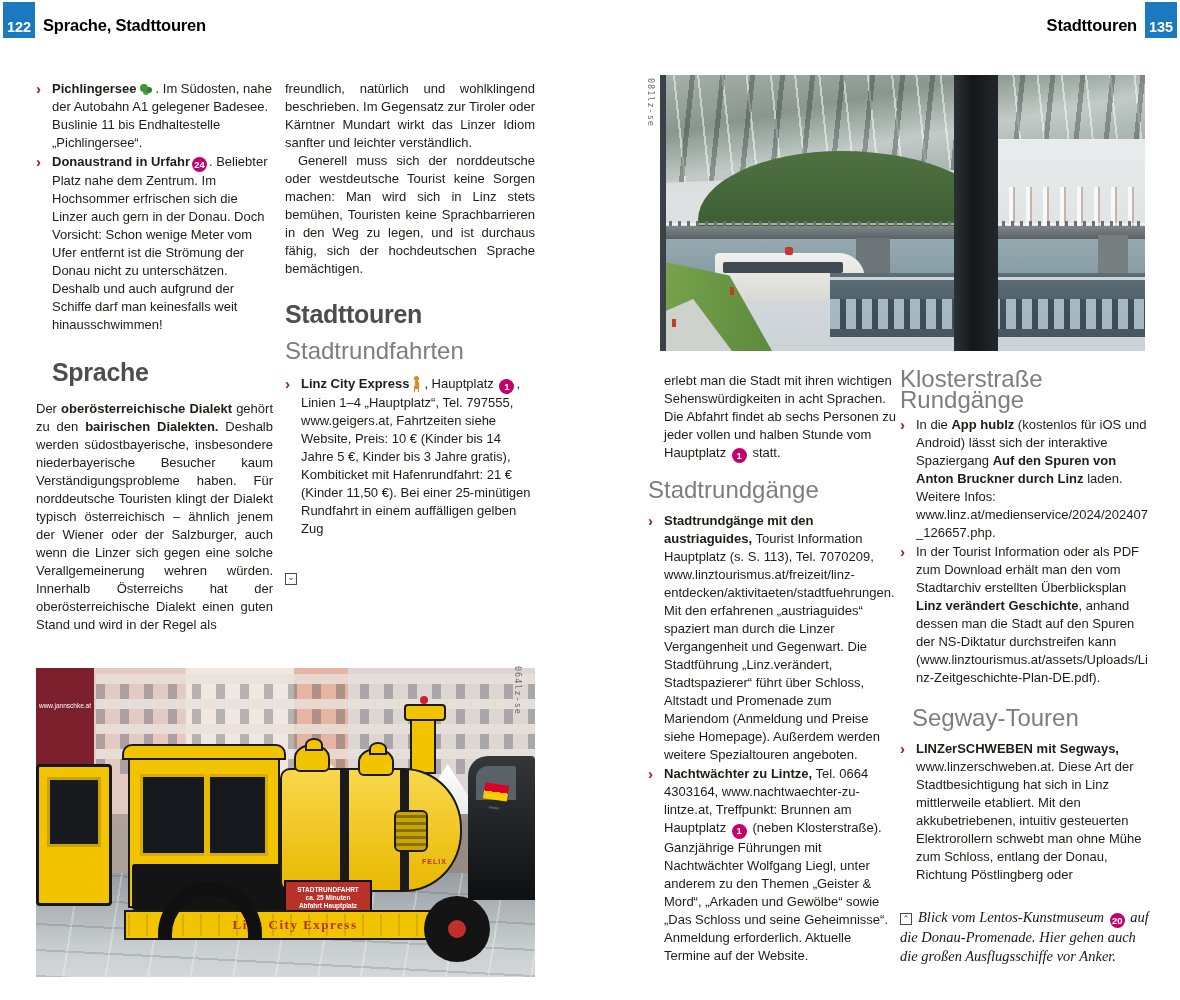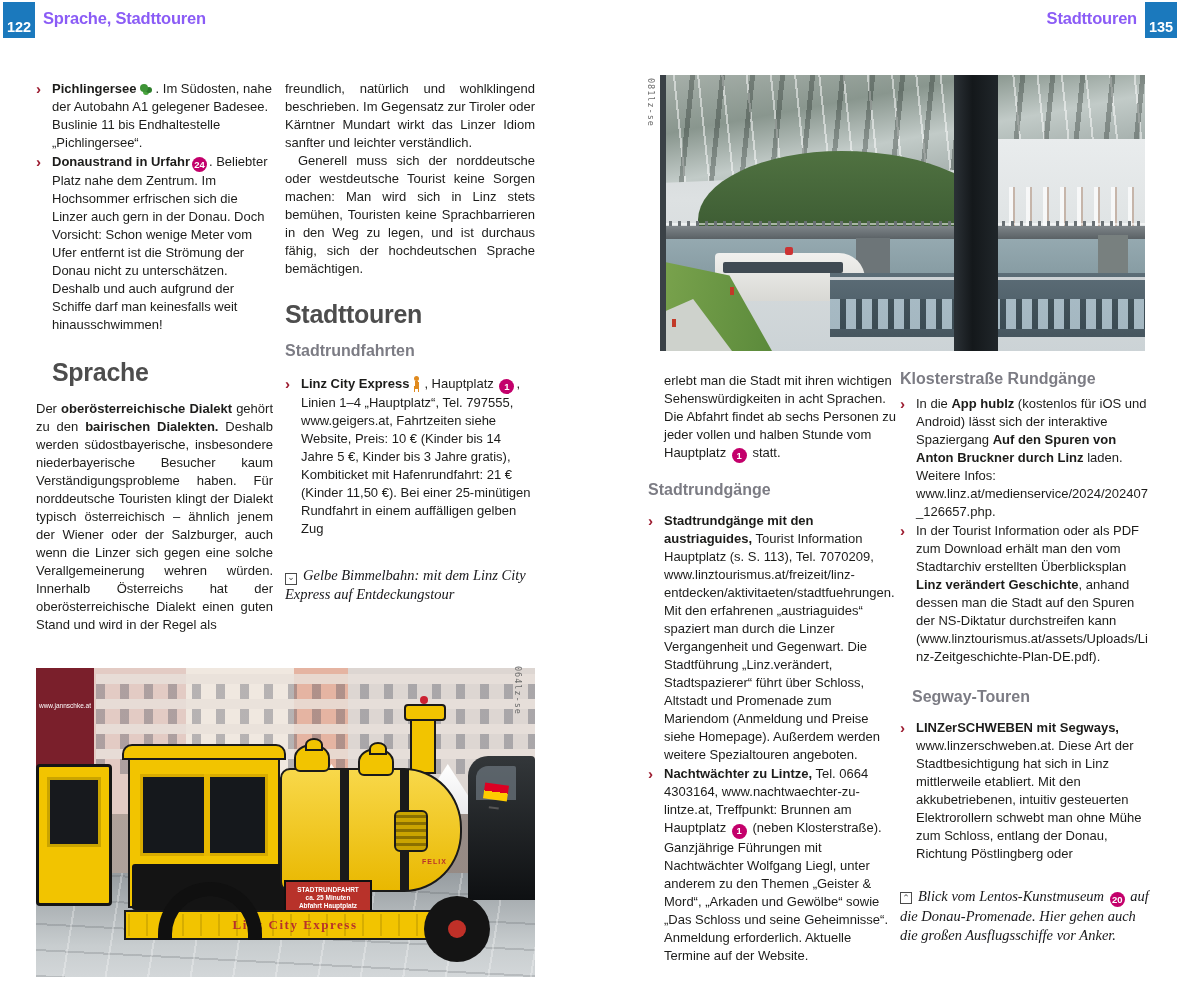--- a/index.html
+++ b/index.html
@@ -6,33 +6,33 @@
     --accent_blue:#1b79bd; --bullet_red:#9c1c30; --badge_magenta:#c3006b;
     --heading_gray:#4d4d4d; --subheading_gray:#7c7c84; --ink:#1c1c1a;
     --credit_gray:#6b6b6b; --train_yellow:#f2c400; --train_red:#b8322a;
   }
   *{margin:0;padding:0;box-sizing:border-box;}
   html,body{width:1180px;height:1000px;background:#fff;font-family:"Liberation Sans",sans-serif;color:var(--ink);}
   .page{position:relative;width:1180px;height:1000px;overflow:hidden;background:#fff;}
 
   
   .hdr{position:absolute;top:2px;left:3px;right:3px;height:36px;display:flex;justify-content:space-between;align-items:flex-end;}
-  .hdr-group{display:flex;align-items:center;}
+  .hdr-group{display:flex;align-items:flex-end;}
   .pagebox{width:32px;height:36px;background:var(--accent_blue);color:#fff;font-weight:700;font-size:14.5px;display:flex;align-items:flex-end;justify-content:center;padding-bottom:3px;}
-  .hdr-title{font-weight:700;font-size:16.5px;color:#8b5cf6;padding:0 8px 3px 8px;letter-spacing:-0.2px;}
+  .hdr-title{font-weight:700;font-size:16.5px;color:#000000;padding:0 8px 3px 8px;letter-spacing:-0.2px;}
 
   
   .col{position:absolute;font-size:13px;line-height:18px;overflow:hidden;}
   #col1{left:36px;top:80px;width:237px;height:586px;}
   #col2{left:285px;top:80px;width:250px;height:586px;}
   #col3{left:648px;top:372px;width:252px;height:595px;}
   #col4{left:900px;top:368px;width:250px;height:600px;}
 
   .h-main{font-size:25px;line-height:28px;font-weight:700;color:var(--heading_gray);letter-spacing:-0.3px;}
-  .h-sub{font-size:16px;line-height:21px;font-weight:700;color:var(--subheading_gray);}
+  .h-sub{font-size:24px;line-height:21px;font-weight:400;color:var(--subheading_gray);}
 
   p.just{text-align:justify;}
   .indent{text-indent:13px;}
   .rich{overflow-wrap:anywhere;}
 
   .bullet{display:flex;align-items:flex-start;}
   .bullet .marker{flex:none;width:16px;color:var(--bullet_red);font-weight:700;font-size:15px;line-height:17px;}
   .bullet .marker::before{content:"›";}
   .bullet .btext{flex:1;}
 
@@ -179,21 +179,21 @@
   <div class="col" id="col2">
     <p class="just">freundlich, natürlich und wohlklingend beschrieben. Im Gegensatz zur Tiroler oder Kärntner Mundart wirkt das Linzer Idiom sanfter und leichter verständlich.</p>
     <p class="just indent">Generell muss sich der norddeutsche oder westdeutsche Tourist keine Sorgen machen: Man wird sich in Linz stets bemühen, Touristen keine Sprachbarrieren in den Weg zu legen, und ist durchaus fähig, sich der hochdeutschen Sprache bemächtigen.</p>
     <div class="h-main" style="margin:22px 0 8px;">Stadttouren</div>
     <div class="h-sub" style="margin:12px 0 14px;">Stadtrundfahrten</div>
     <div class="bullet">
       <span class="marker"></span>
       <span class="btext rich"><span class="seg-b">Linz City Express</span><span class="inline-icon icon-walk"></span><span class="seg-t">, Hauptplatz </span><span class="badge">1</span><span class="seg-t">, Linien 1–4 „Hauptplatz“, Tel. 797555, www.geigers.at, Fahrtzeiten siehe Website, Preis: 10 € (Kinder bis 14 Jahre 5 €, Kinder bis 3 Jahre gratis), Kombiticket mit Hafenrundfahrt: 21 € (Kinder 11,50 €). Bei einer 25-minütigen Rundfahrt in einem auffälligen gelben Zug</span></span>
     </div>
     <div class="caption" style="margin-top:28px;">
-      <span class="cap-icon down"></span><span class="rich"><span class="seg-t">Gelbe Bimmelbahn: mit dem Linz City Express auf Entdeckungstour</span></span>
+      <span class="cap-icon down"></span>
     </div>
   </div>
 
   <div class="photo" id="photo-train">
     <div class="t-buildings"></div>
     <div class="t-windows"></div>
     <div class="t-shopsign">www.jannschke.at</div>
     <div class="t-awning"></div>
     <div class="t-tents">
       <div class="t-tent"></div>

